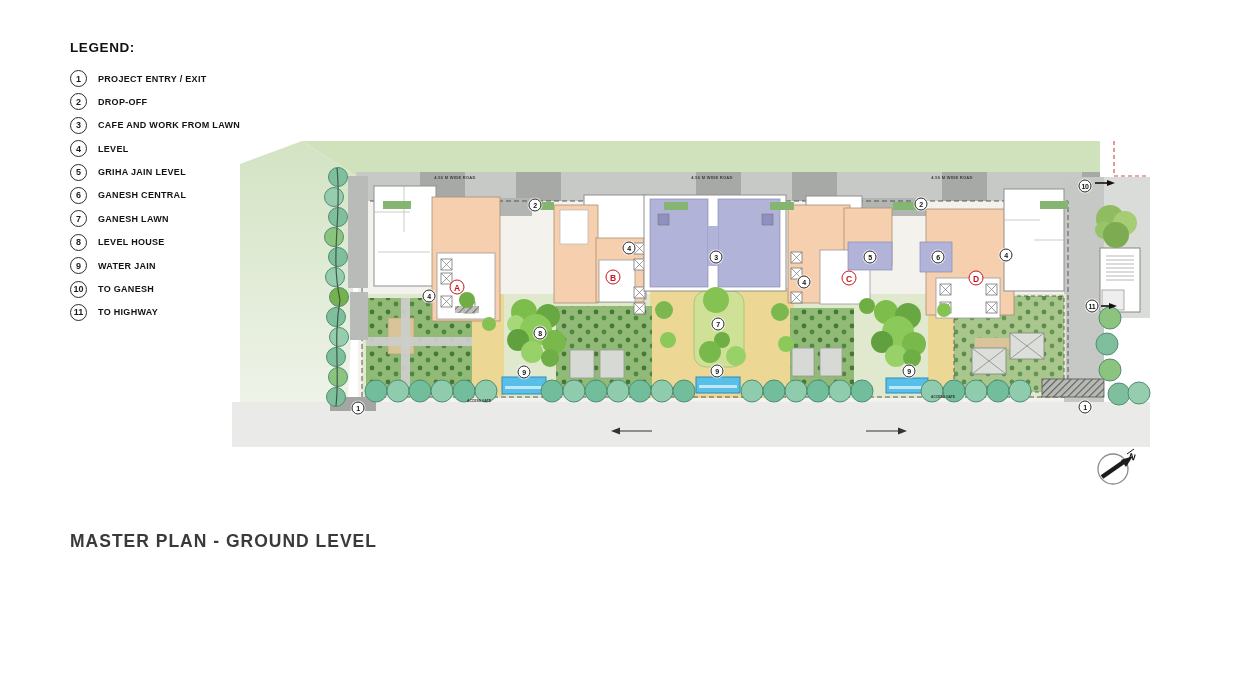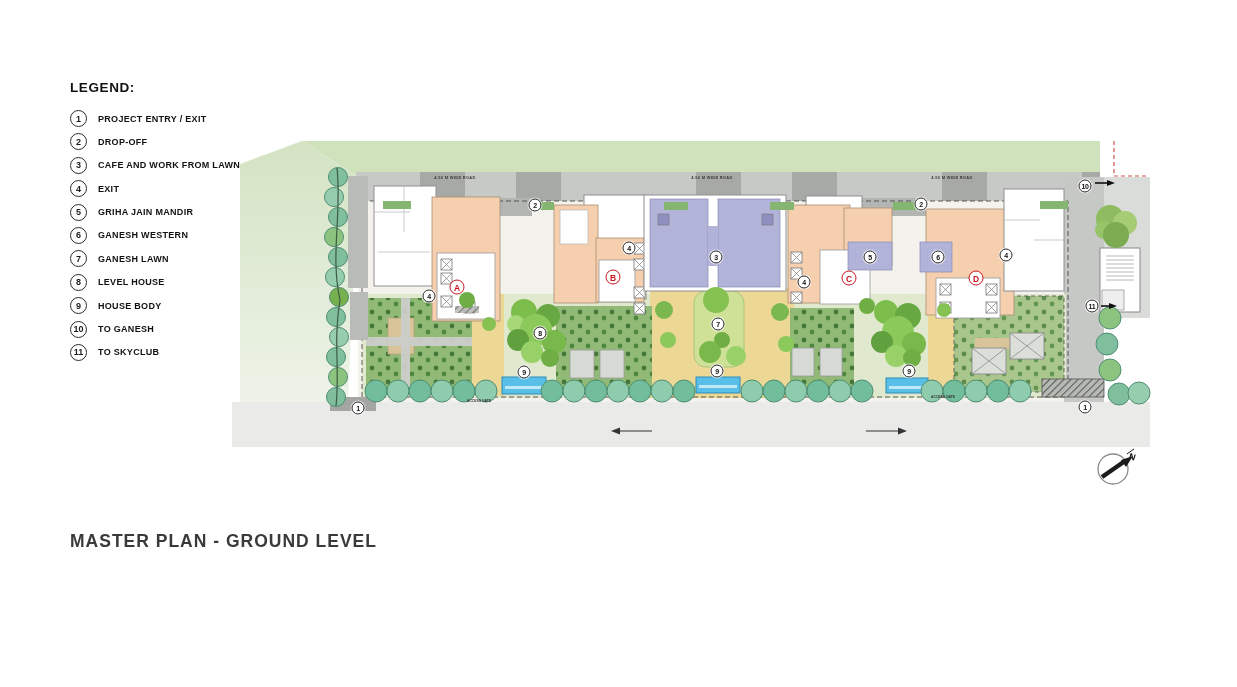--- a/index.html
+++ b/index.html
@@ -4,21 +4,21 @@
 <style>
   html,body{margin:0;padding:0;background:#fff;}
   .stage{
     position:relative;width:1237px;height:687px;background:#ffffff;overflow:hidden;
     font-family:"Liberation Sans", sans-serif;color:#1a1a1a;
   }
   .stage svg{position:absolute;left:0;top:0;z-index:1;}
   .overlay{position:absolute;left:0;top:0;width:100%;height:100%;z-index:3;pointer-events:none;}
   
   .legend{position:absolute;left:70px;top:40px;z-index:4;}
-  .legend-heading{font-size:13.5px;font-weight:bold;letter-spacing:.6px;color:#111;margin-bottom:15px;margin-top:40px;}
+  .legend-heading{font-size:13.5px;font-weight:bold;letter-spacing:.6px;color:#111;margin-bottom:15px;}
   .legend-row{display:flex;align-items:center;gap:11px;margin-bottom:6.4px;height:17px;}
   .legend-bullet{width:17px;height:17px;border:1.5px solid #2b2b2b;border-radius:50%;
     display:flex;align-items:center;justify-content:center;font-size:9px;font-weight:bold;
     box-sizing:border-box;background:#fff;flex:0 0 auto;}
   .legend-label{font-size:9px;font-weight:bold;letter-spacing:.3px;color:#111;white-space:nowrap;}
   
   .plan-title{position:absolute;left:70px;top:531px;font-size:17.5px;font-weight:bold;
     letter-spacing:1px;color:#3a3a3a;z-index:4;}
   
   .dp-road{position:absolute;left:772px;top:408px;transform:translate(-50%,0);
@@ -368,70 +368,70 @@
           <span class="legend-bullet">
             <span>3</span>
           </span>
           <span class="legend-label">CAFE AND WORK FROM LAWN</span>
         </div>
 
         <div class="legend-row">
           <span class="legend-bullet">
             <span>4</span>
           </span>
-          <span class="legend-label">EXIT</span>
+          <span class="legend-label">LEVEL</span>
         </div>
 
         <div class="legend-row">
           <span class="legend-bullet">
             <span>5</span>
           </span>
-          <span class="legend-label">GRIHA JAIN MANDIR</span>
+          <span class="legend-label">GRIHA JAIN LEVEL</span>
         </div>
 
         <div class="legend-row">
           <span class="legend-bullet">
             <span>6</span>
           </span>
-          <span class="legend-label">GANESH WESTERN</span>
+          <span class="legend-label">GANESH CENTRAL</span>
         </div>
 
         <div class="legend-row">
           <span class="legend-bullet">
             <span>7</span>
           </span>
           <span class="legend-label">GANESH LAWN</span>
         </div>
 
         <div class="legend-row">
           <span class="legend-bullet">
             <span>8</span>
           </span>
           <span class="legend-label">LEVEL HOUSE</span>
         </div>
 
         <div class="legend-row">
           <span class="legend-bullet">
             <span>9</span>
           </span>
-          <span class="legend-label">HOUSE BODY</span>
+          <span class="legend-label">WATER JAIN</span>
         </div>
 
         <div class="legend-row">
           <span class="legend-bullet">
             <span>10</span>
           </span>
           <span class="legend-label">TO GANESH</span>
         </div>
 
         <div class="legend-row">
           <span class="legend-bullet">
             <span>11</span>
           </span>
-          <span class="legend-label">TO SKYCLUB</span>
+          <span class="legend-label">TO HIGHWAY</span>
         </div>
       </div>
   </div>
 
   <div class="plan-title">MASTER PLAN - GROUND LEVEL</div>
 
   <div class="dp-road">18.30 M.   D. P.   R O A D.</div>
   <div class="highway">WESTERN EXPRESS HIGHWAY</div>
 
   <div class="overlay">

